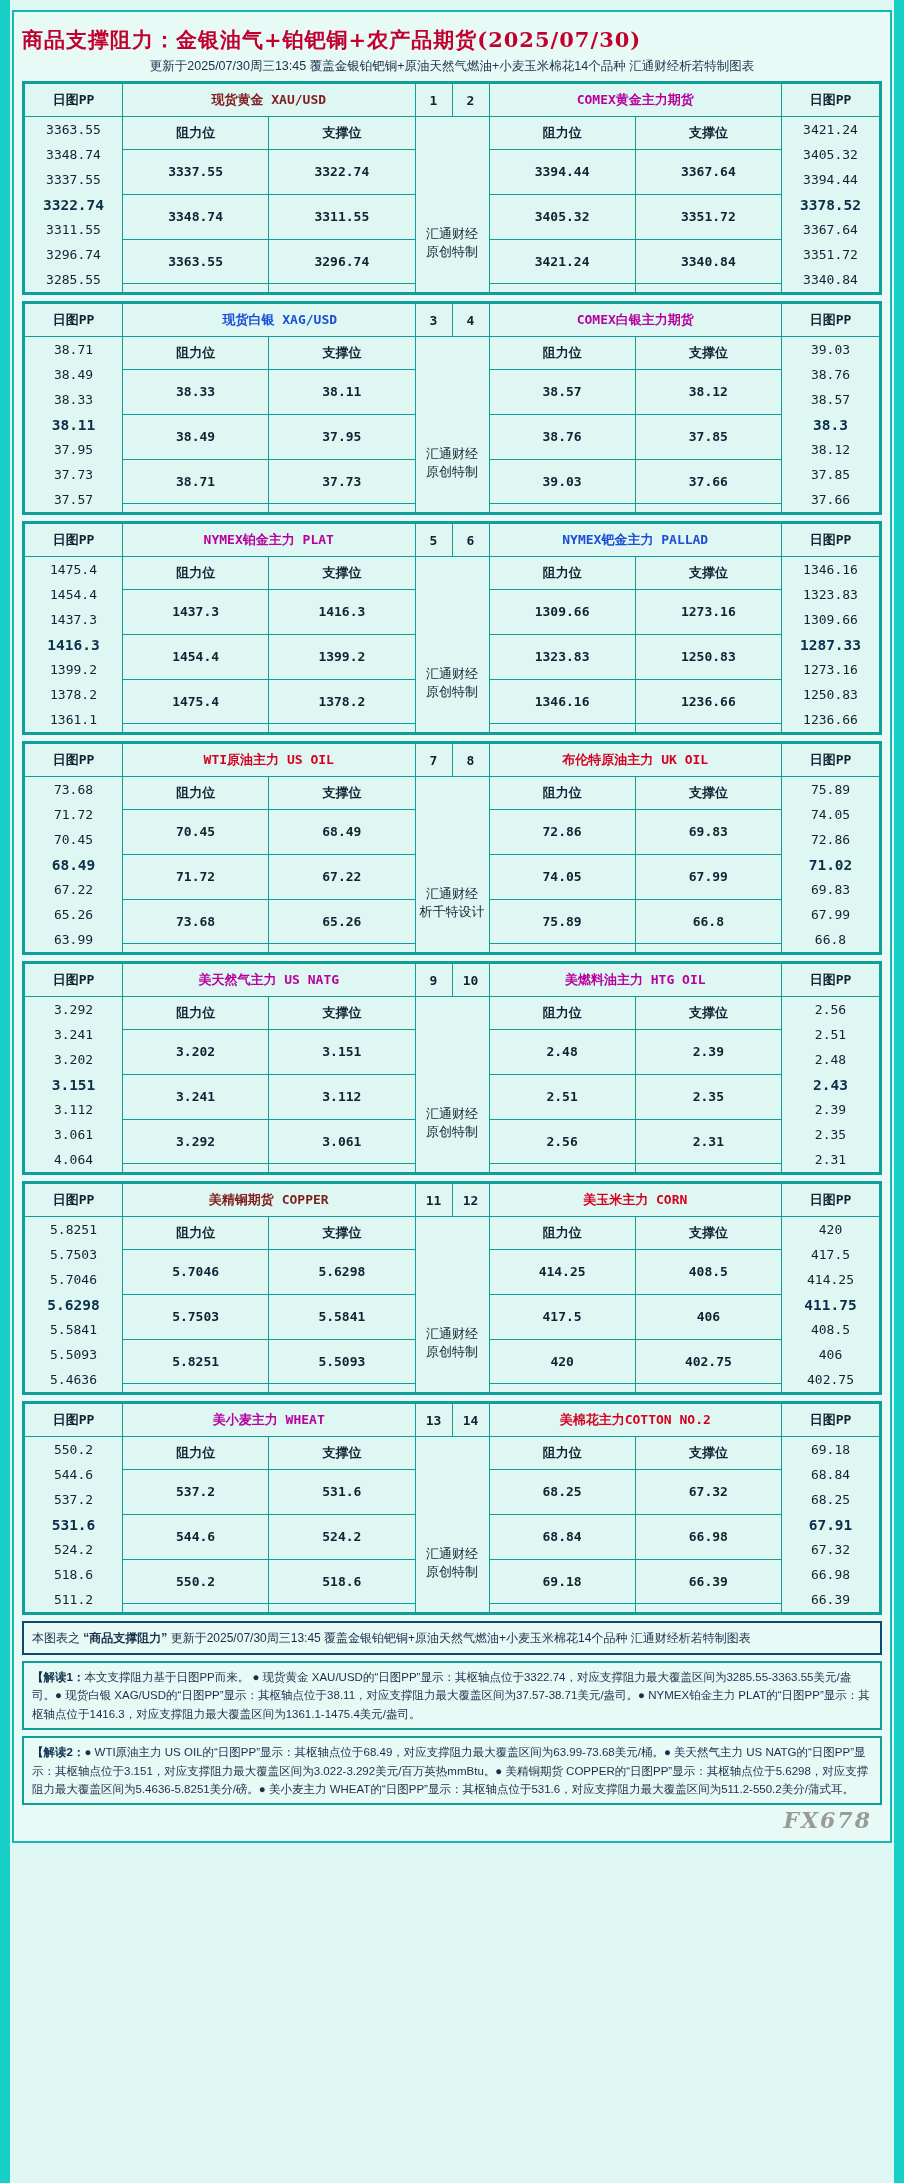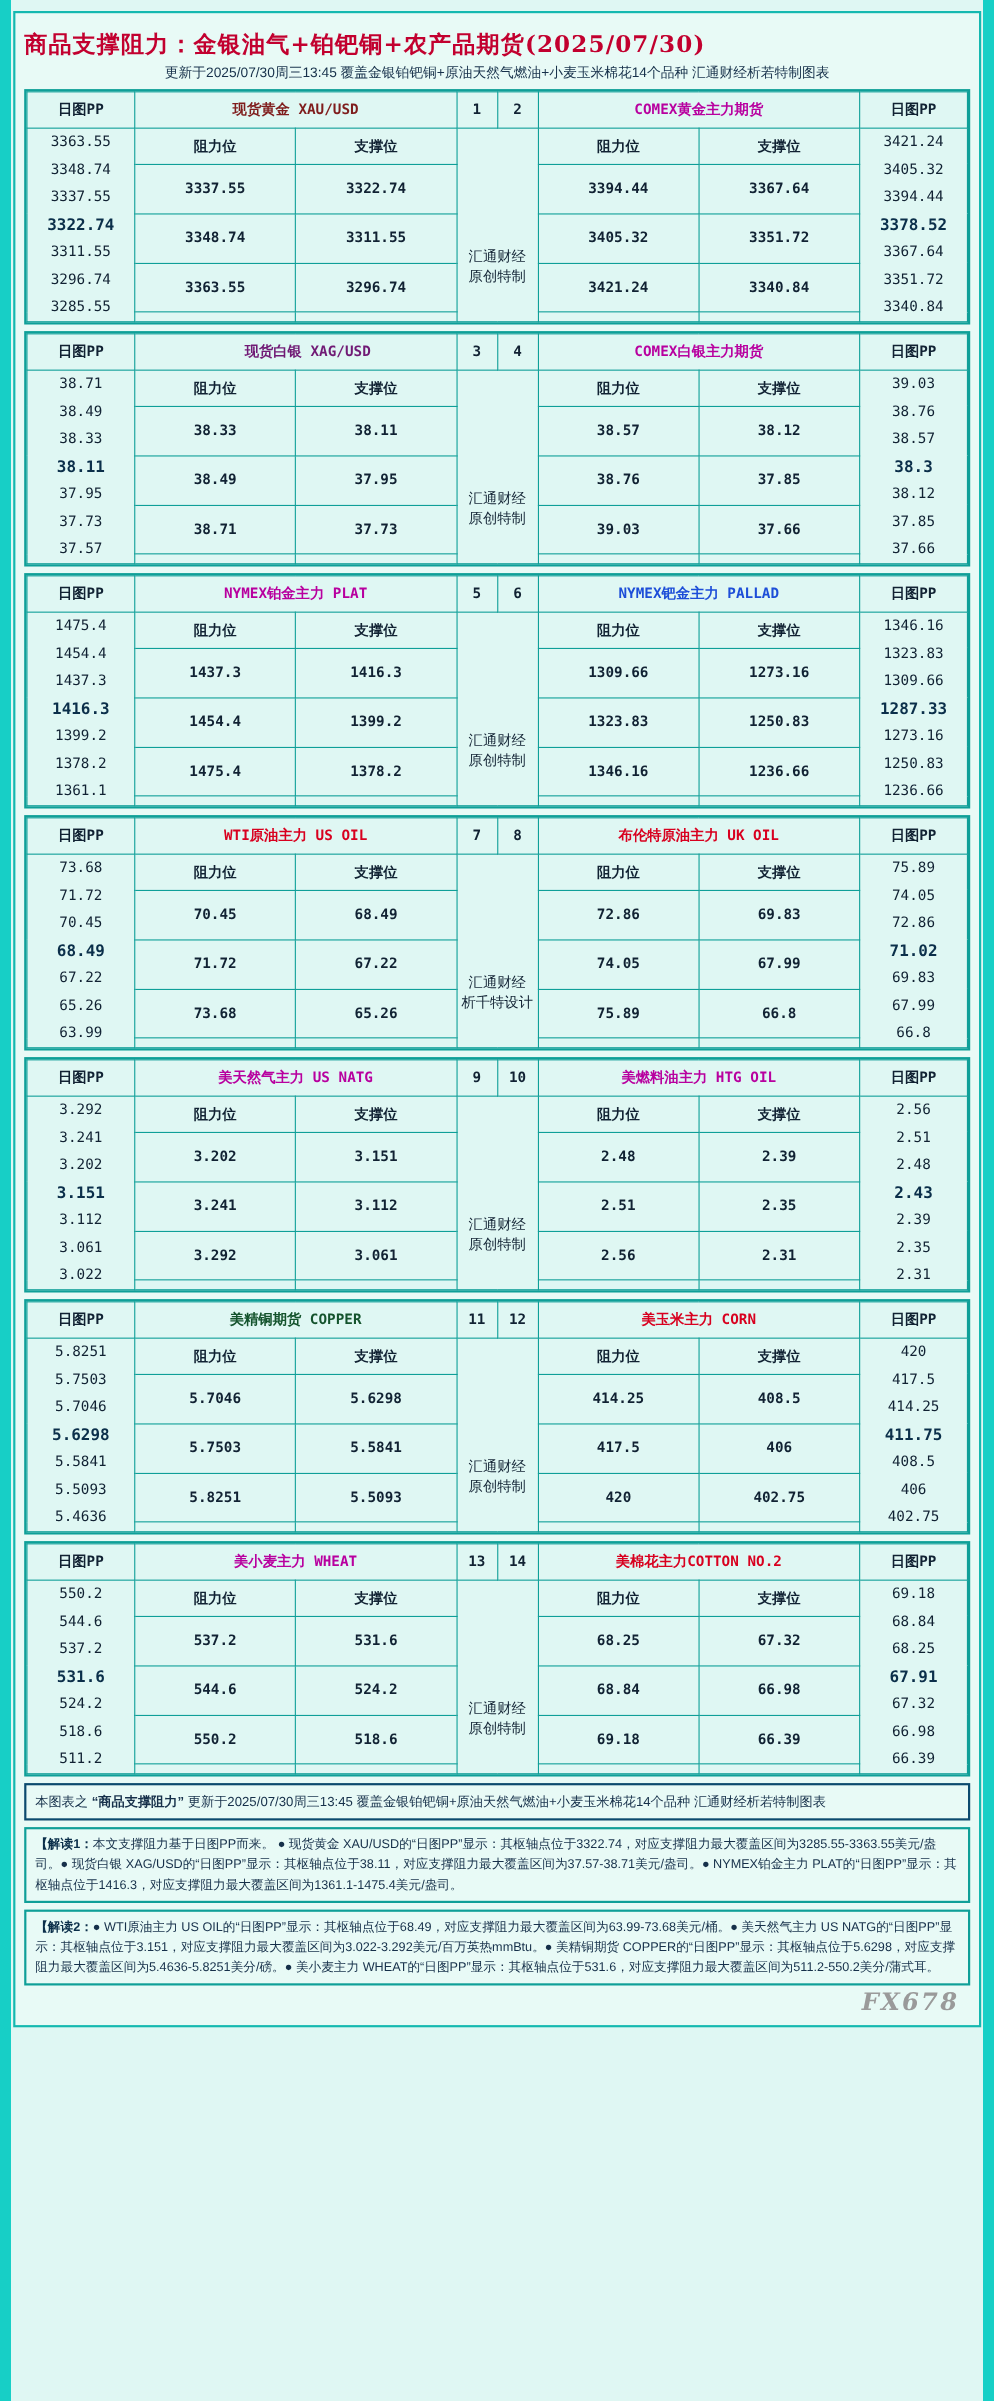--- a/index.html
+++ b/index.html
@@ -251,21 +251,21 @@
                 <td style="border-top:none;"></td>
               </tr>
             </tbody>
           </table>
         </div>
         <div class="block">
           <table class="grid">
             <tbody>
               <tr>
                 <td class="hdr-pp" style="width:95px;height:30px;">日图PP</td>
-                <td class="hdr-name" colspan="2" style="color:#701a75;padding-left:23px;">现货白银 XAG/USD</td>
+                <td class="hdr-name" colspan="2" style="color:#1d4ed8;padding-left:23px;">现货白银 XAG/USD</td>
                 <td class="idx" style="width:34px;">3</td>
                 <td class="idx" style="width:34px;">4</td>
                 <td class="hdr-name" colspan="2" style="color:#b8009f;">COMEX白银主力期货</td>
                 <td class="hdr-pp" style="width:95px;">日图PP</td>
               </tr>
               <tr>
                 <td class="sidecell" rowspan="5" style="width:95px;">
                   <table>
                     <tbody>
                       <tr>
@@ -583,21 +583,21 @@
                       <tr>
                         <td class="lvl pivot">3.151</td>
                       </tr>
                       <tr>
                         <td class="lvl">3.112</td>
                       </tr>
                       <tr>
                         <td class="lvl">3.061</td>
                       </tr>
                       <tr>
-                        <td class="lvl">3.022</td>
+                        <td class="lvl">4.064</td>
                       </tr>
                     </tbody>
                   </table>
                 </td>
                 <td class="hdr-sub" style="height:24px;">阻力位</td>
                 <td class="hdr-sub">支撑位</td>
                 <td class="watermark" colspan="2" rowspan="5">
                   <div style="padding-top:76px;">汇通财经<br>原创特制</div>
                 </td>
                 <td class="hdr-sub">阻力位</td>
@@ -655,21 +655,21 @@
                 <td style="border-top:none;"></td>
               </tr>
             </tbody>
           </table>
         </div>
         <div class="block">
           <table class="grid">
             <tbody>
               <tr>
                 <td class="hdr-pp" style="width:95px;height:30px;">日图PP</td>
-                <td class="hdr-name" colspan="2" style="color:#14532d;margin-left:28px;">美精铜期货 COPPER</td>
+                <td class="hdr-name" colspan="2" style="color:#7f1d1d;margin-left:28px;">美精铜期货 COPPER</td>
                 <td class="idx" style="width:34px;">11</td>
                 <td class="idx" style="width:34px;">12</td>
                 <td class="hdr-name" colspan="2" style="color:#d8001f;">美玉米主力 CORN</td>
                 <td class="hdr-pp" style="width:95px;">日图PP</td>
               </tr>
               <tr>
                 <td class="sidecell" rowspan="5" style="width:95px;">
                   <table>
                     <tbody>
                       <tr>

